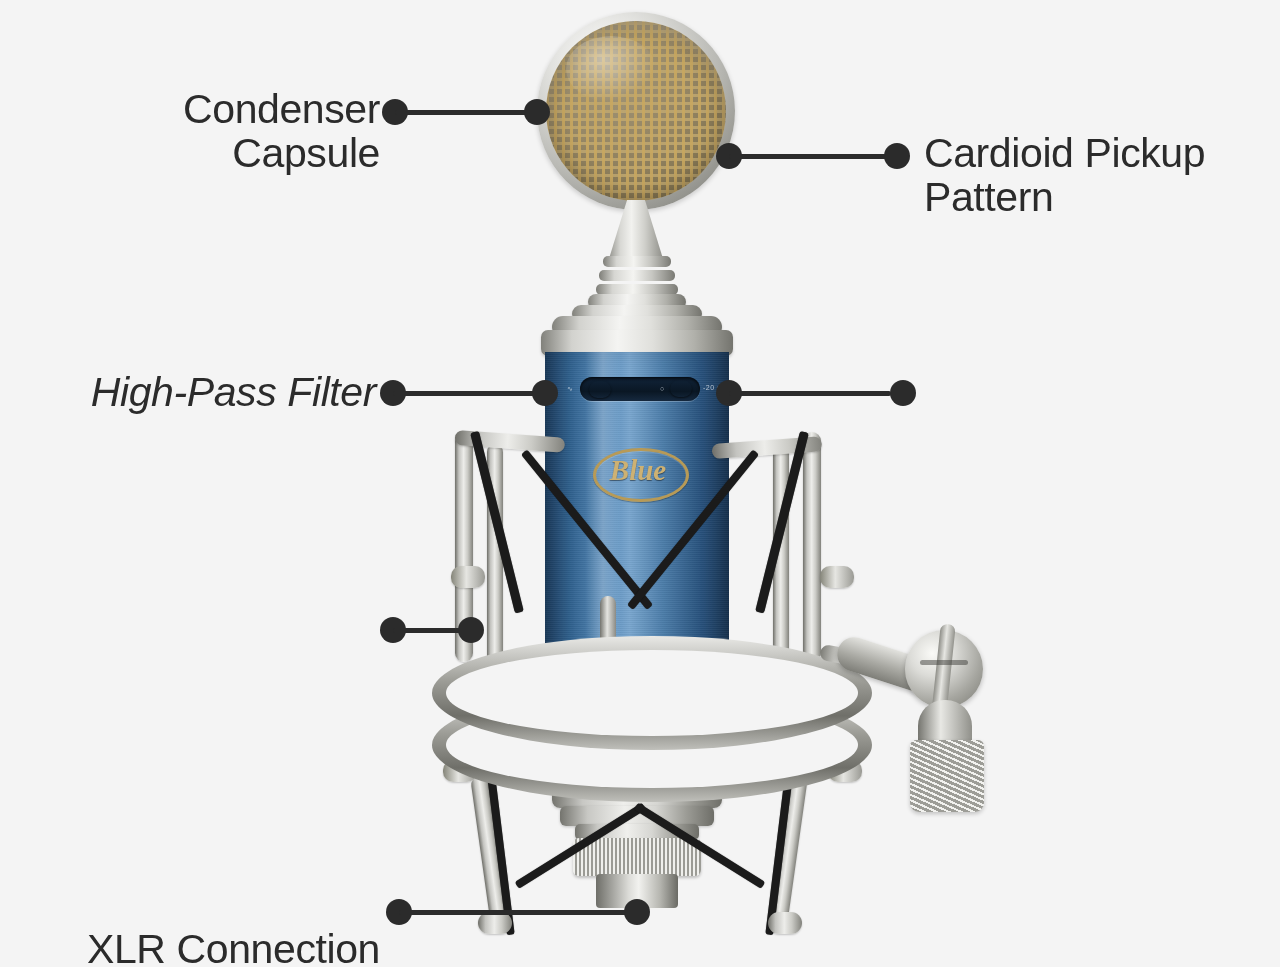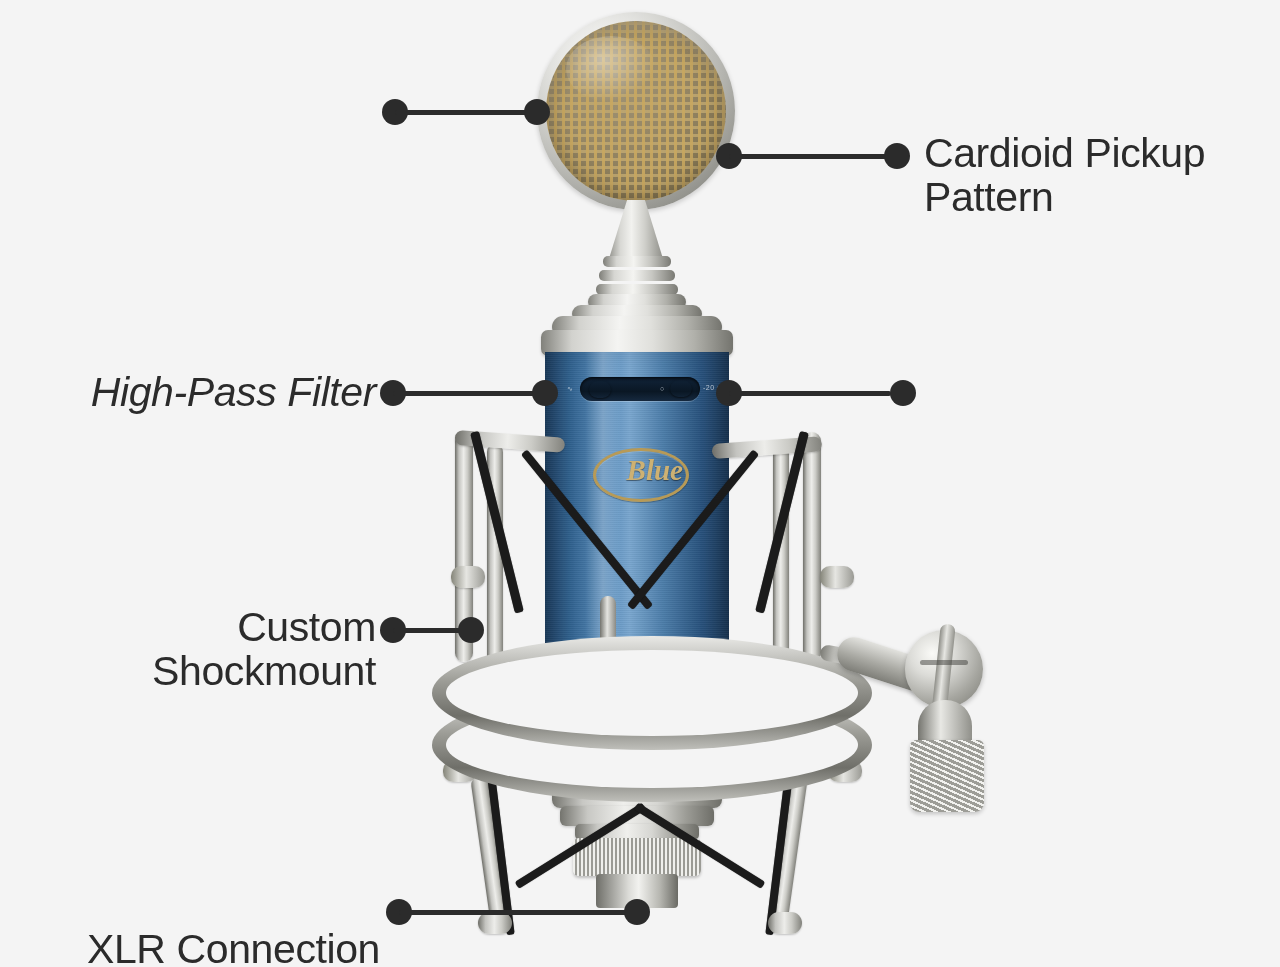--- a/index.html
+++ b/index.html
@@ -120,21 +120,21 @@
   .swm-r{left:703px;top:384px;}
 
   
   .logo-oval{
     position:absolute;left:593px;top:448px;width:90px;height:48px;border-radius:50%;
     border:3px solid #b79a57;
     background:transparent;
     box-shadow:0 1px 1px rgba(0,0,0,.3), inset 0 1px 1px rgba(255,255,255,.2);
   }
   .logo-text{
-    position:absolute;left:593px;top:454px;width:90px;text-align:right;
+    position:absolute;left:593px;top:454px;width:90px;text-align:center;
     font-family:"Liberation Serif","DejaVu Serif",serif;
     font-style:italic;font-weight:700;font-size:29px;
     color:#cdb173;
     text-shadow:0 1px 1px rgba(0,0,0,.45);
   }
 
   
   .lc{
     position:absolute;border-radius:8px;
     background:linear-gradient(90deg,#74746e 0%,#c8c8c4 18%,#efefec 42%,#d6d6d2 62%,#9c9c96 82%,#6e6e68 100%);
@@ -304,41 +304,41 @@
 
     <div class="arm-link"></div>
     <div class="arm-plate"></div>
     <div class="arm-knob"></div>
     <div class="arm-slot"></div>
     <div class="arm-slot-line"></div>
     <div class="arm-neck"></div>
     <div class="thread"></div>
   </div>
 
+  <div class="label right-al" style="left:60px;top:88px;width:320px;">Condenser
+Capsule</div>
   <div class="dot" style="left:382px;top:99px;"></div>
   <div class="leader" style="left:395px;top:110px;width:142px;"></div>
   <div class="dot" style="left:524px;top:99px;"></div>
 
   <div class="dot" style="left:716px;top:143px;"></div>
   <div class="leader" style="left:729px;top:154px;width:162px;"></div>
   <div class="dot" style="left:884px;top:143px;"></div>
   <div class="label left-al" style="left:924px;top:132px;width:360px;">Cardioid Pickup
 Pattern</div>
 
   <div class="label right-al" style="left:16px;top:371px;width:360px;font-style:italic;">High-Pass Filter</div>
   <div class="dot" style="left:380px;top:380px;"></div>
   <div class="leader" style="left:393px;top:391px;width:152px;"></div>
   <div class="dot" style="left:532px;top:380px;"></div>
 
   <div class="dot" style="left:716px;top:380px;"></div>
   <div class="leader" style="left:729px;top:391px;width:162px;"></div>
   <div class="dot" style="left:890px;top:380px;"></div>
 
-  <div class="label right-al" style="left:56px;top:606px;width:320px;">Custom
-Shockmount</div>
   <div class="dot" style="left:380px;top:617px;"></div>
   <div class="leader" style="left:393px;top:628px;width:70px;"></div>
   <div class="dot" style="left:458px;top:617px;"></div>
 
   <div class="label right-al" style="left:10px;top:928px;width:370px;">XLR Connection</div>
   <div class="dot" style="left:386px;top:899px;"></div>
   <div class="leader" style="left:399px;top:910px;width:228px;"></div>
   <div class="dot" style="left:624px;top:899px;"></div>
 
 </div>

